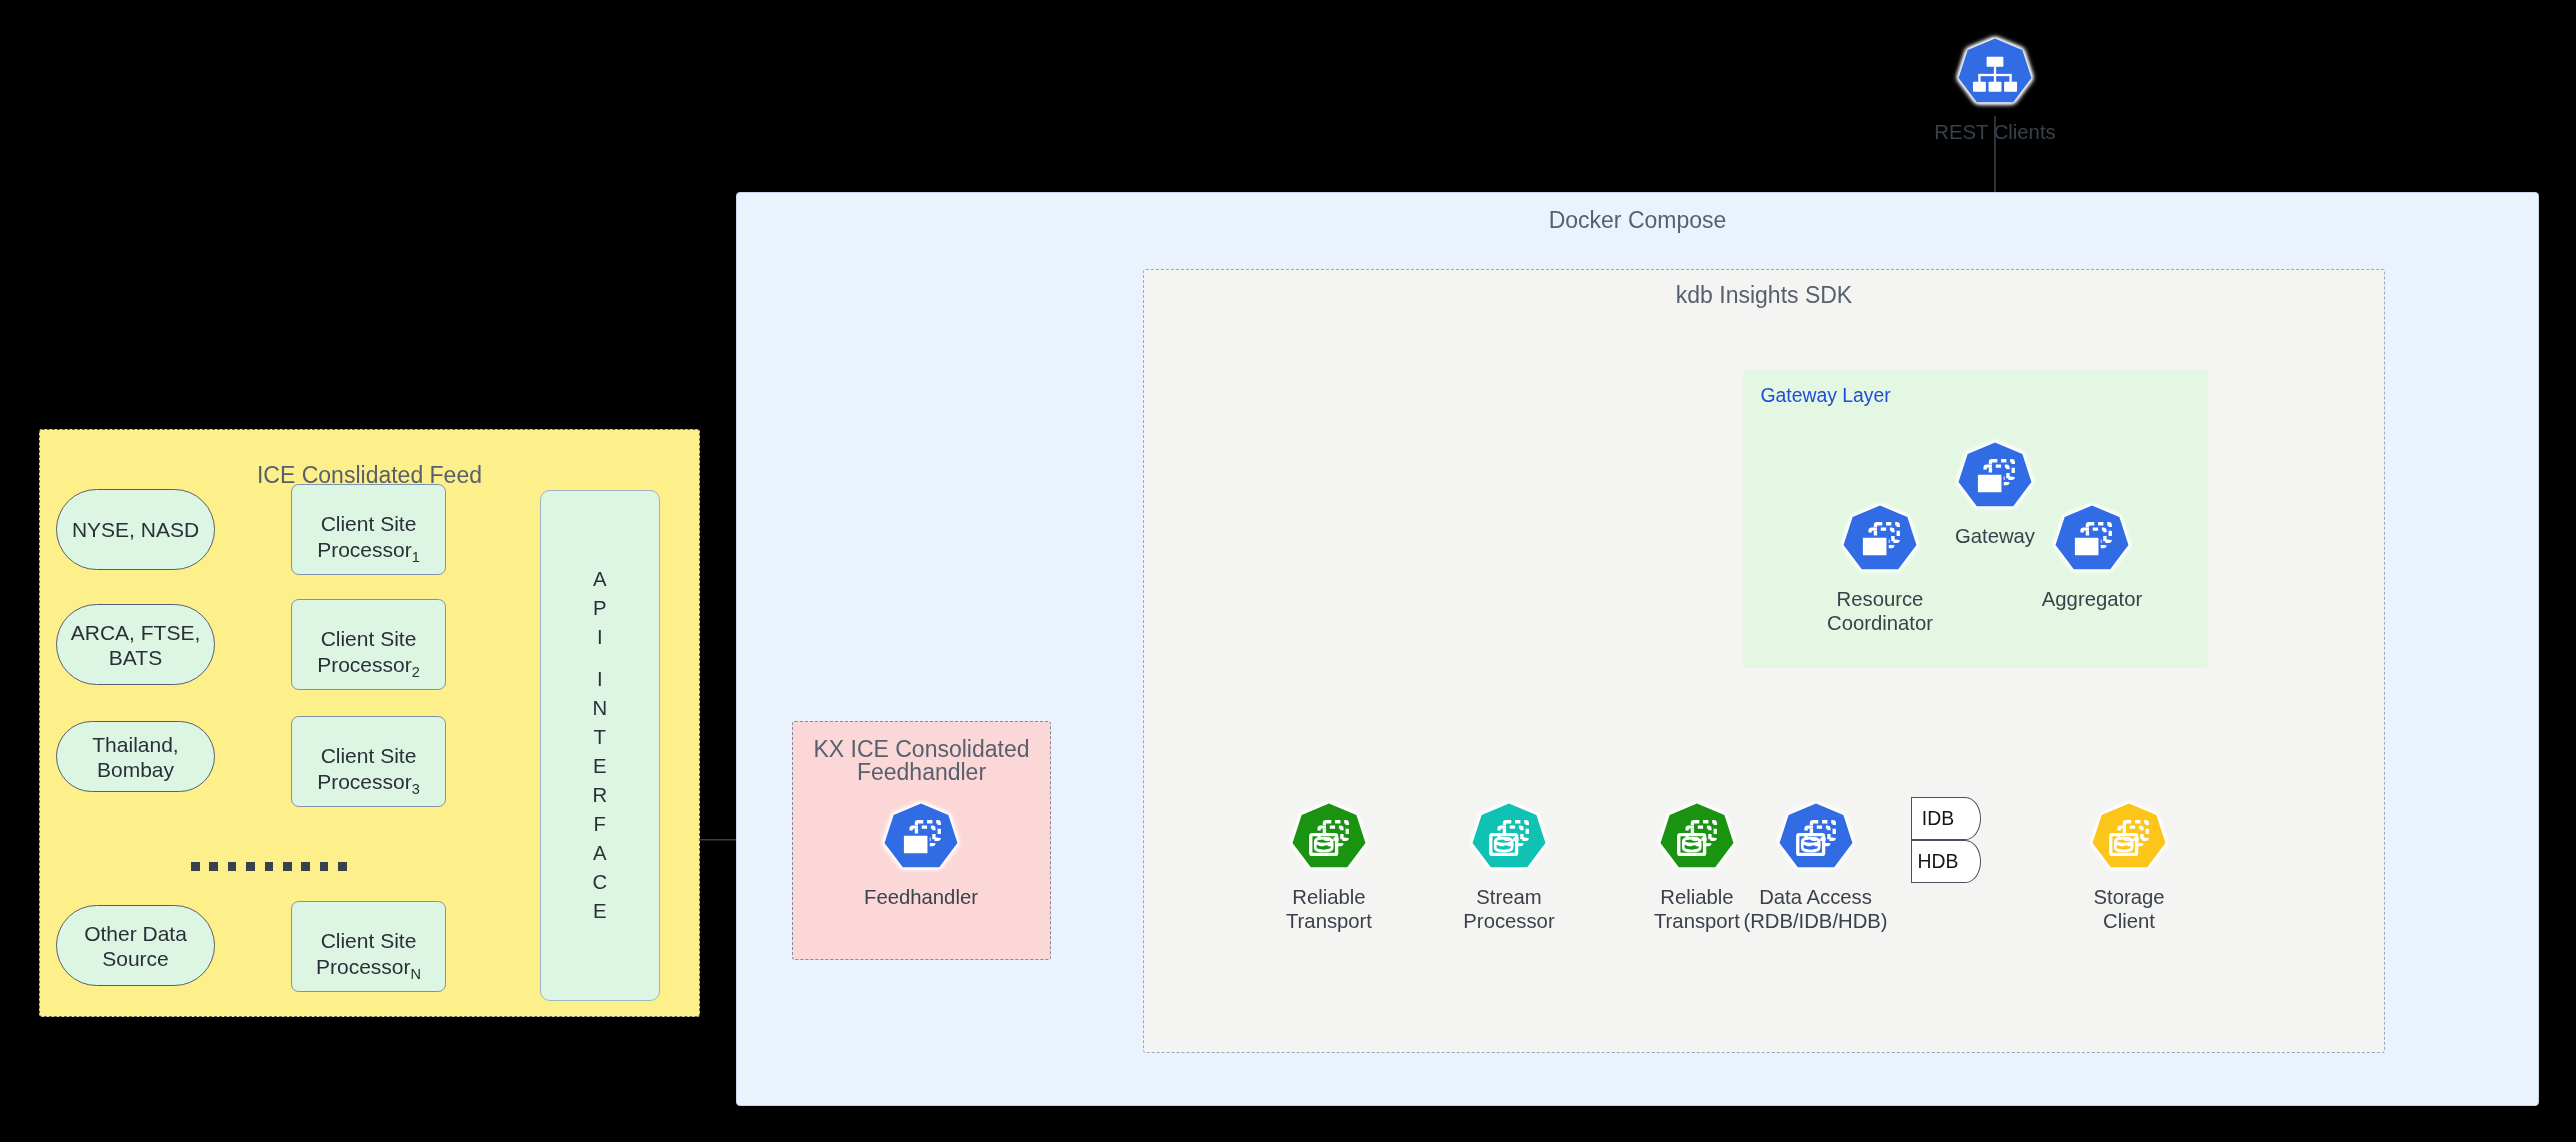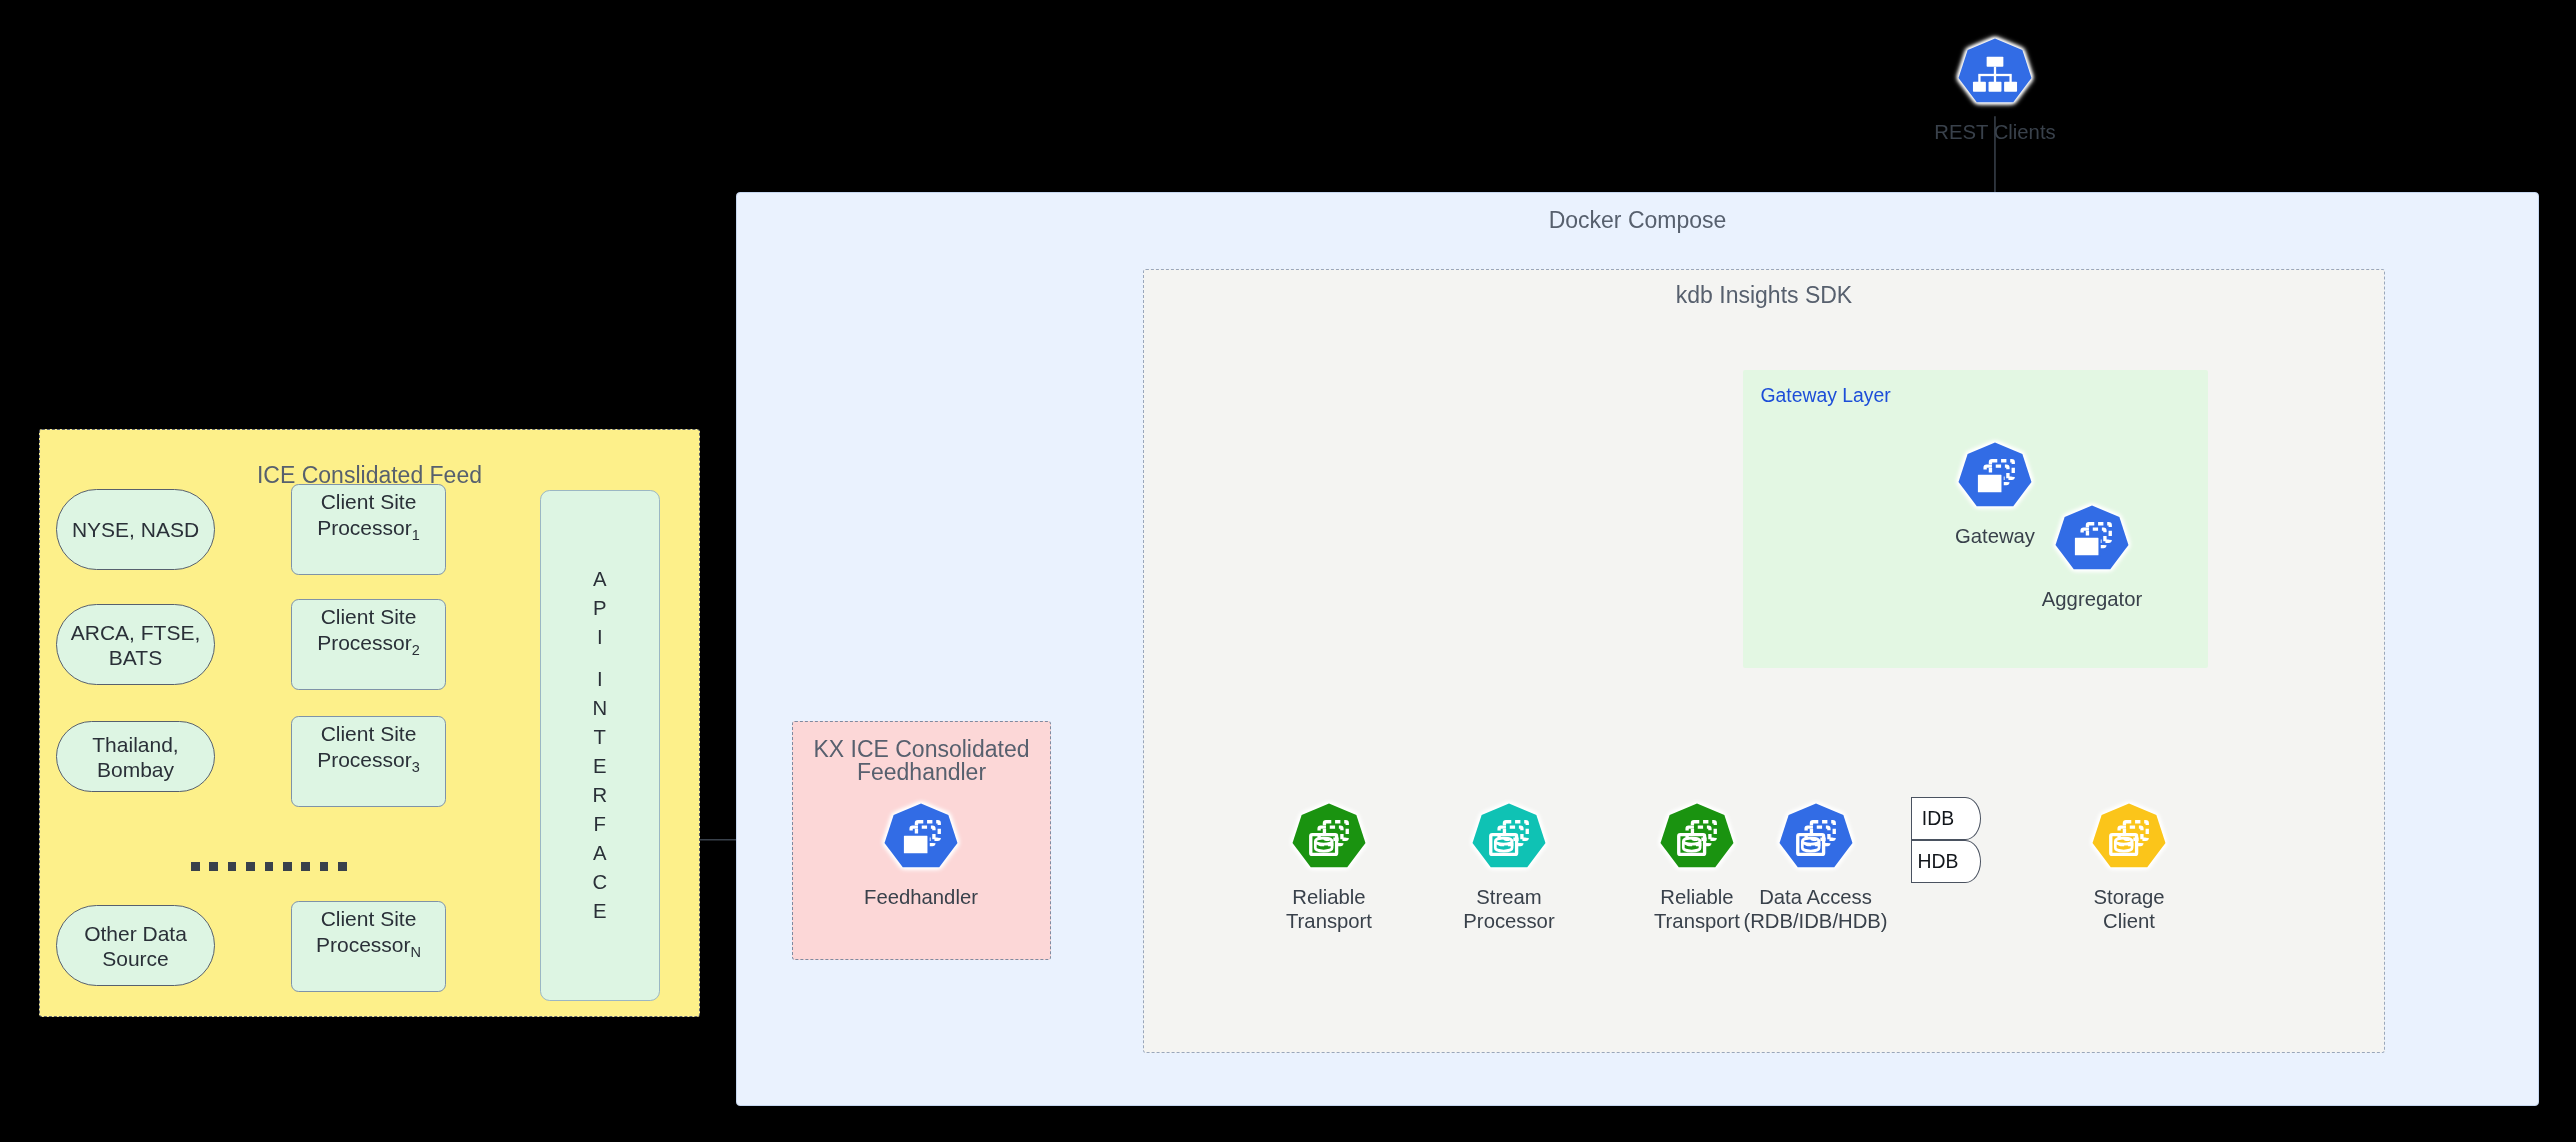--- a/index.html
+++ b/index.html
@@ -21,21 +21,21 @@
 
   .group-title{position:absolute;left:0;right:0;text-align:center;color:#57606e;
       font-size:23px;line-height:23px;}
   .group-title.dark{color:#1d4ed8;text-align:left;font-size:19.4px;}
 
   
   .stadium{position:absolute;background:#ddf5e3;border:1.3px solid #57606e;border-radius:967px;
       display:flex;align-items:center;justify-content:center;text-align:center;
       color:#2a3038;font-size:21px;line-height:25px;box-sizing:border-box;padding:3.9px 7.7px;}
   .rbox{position:absolute;background:#ddf5e3;border:1.3px solid #7f93a8;border-radius:7.7px;
-      display:flex;align-items:flex-start;justify-content:center;text-align:center;
+      display:flex;align-items:flex-end;justify-content:center;text-align:center;
       color:#2a3038;font-size:21px;line-height:26px;box-sizing:border-box;padding:3.9px 7.7px;}
   .apibox{position:absolute;background:#ddf5e3;border:1.3px solid #9bb7c4;border-radius:9.7px;}
   .apibox .vtext{position:absolute;left:0;right:0;top:50%;transform:translateY(-50%);
       text-align:center;color:#2a3038;font-size:20.3px;line-height:29px;letter-spacing:0.5px;}
   .apibox .vtext span{display:block;}
   .apibox .vtext span.gap{height:13.6px;}
 
   
   .hexnode{position:absolute;width:116px;display:flex;flex-direction:column;align-items:center;}
   .hex{width:76px;height:76px;position:relative;filter:drop-shadow(0 0 2.1px #fff)
@@ -167,20 +167,36 @@
         </g>
         <g fill="none" stroke="#fff" stroke-width="4.4" stroke-dasharray="7 5">
           <rect x="37" y="33" width="30" height="23" rx="2"></rect>
         </g>
         <rect x="26" y="43" width="34" height="26" rx="2" fill="#fff" stroke="#326ce5" stroke-width="3"></rect>
       </svg>
     </div>
     <div class="hexlabel">Gateway</div>
   </div>
 
+  <div class="hexnode abs" style="left:1822px;top:504px;">
+    <div class="hex">
+      <svg width="76" height="76" viewBox="0 0 100 100">
+        <path d="M50 2 L86 17 L98 54 L74 86 L26 86 L2 54 L14 17 Z" fill="#326ce5"></path>
+        <g fill="none" stroke="#fff" stroke-width="4.4" stroke-dasharray="7 5">
+          <rect x="44" y="26" width="30" height="23" rx="2"></rect>
+          <rect x="37" y="33" width="30" height="23" rx="2"></rect>
+        </g>
+        <rect x="26" y="43" width="34" height="26" rx="2" fill="#fff" stroke="#326ce5" stroke-width="3"></rect>
+      </svg>
+    </div>
+    <div class="hexlabel">
+      <div>Resource</div>
+      <div>Coordinator</div>
+    </div>
+  </div>
 
   <div class="hexnode abs" style="left:2034px;top:504px;">
     <div class="hex">
       <svg width="76" height="76" viewBox="0 0 100 100">
         <path d="M50 2 L86 17 L98 54 L74 86 L26 86 L2 54 L14 17 Z" fill="#326ce5"></path>
         <g fill="none" stroke="#fff" stroke-width="4.4" stroke-dasharray="7 5">
           <rect x="44" y="26" width="30" height="23" rx="2"></rect>
           <rect x="37" y="33" width="30" height="23" rx="2"></rect>
         </g>
         <rect x="26" y="43" width="34" height="26" rx="2" fill="#fff" stroke="#326ce5" stroke-width="3"></rect>

